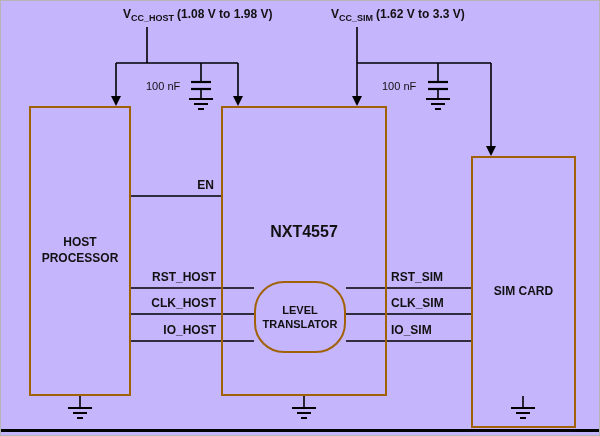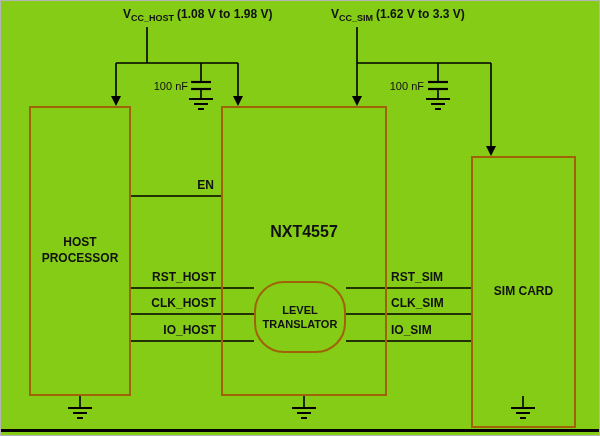--- a/index.html
+++ b/index.html
@@ -1,30 +1,30 @@
 <!DOCTYPE html>
 <html><head>
 <meta charset="utf-8">
 <style>
   html,body{margin:0;padding:0;background:#fff;}
   #stage{
     position:relative;
     width:600px;height:436px;
-    background:#84cc16;
+    background:#c4b5fd;
     border:1px solid #b5b5b5;
     box-sizing:border-box;
     font-family:"Liberation Sans", sans-serif;
     color:#111;
     overflow:hidden;
   }
   svg{position:absolute;top:0;left:0;}
   .lbl{position:absolute;font-weight:bold;font-size:12px;line-height:1.2;white-space:nowrap;}
   .vcc sub{font-size:9px;font-weight:bold;}
   .vcc .range{margin-left:3px;}
-  .caplbl{position:absolute;font-size:11px;font-weight:normal;text-align:right;white-space:nowrap;}
+  .caplbl{position:absolute;font-size:11px;font-weight:normal;text-align:left;white-space:nowrap;}
   .box{
     position:absolute;border:2px solid #a16207;background:transparent;
     box-sizing:border-box;
     display:flex;align-items:center;justify-content:center;
     text-align:center;font-weight:bold;font-size:12px;line-height:1.3;
   }
   .innerbox{border-width:2px;font-size:11px;border-radius:30px;}
   .chiplabel{position:absolute;text-align:center;font-weight:bold;font-size:16px;}
   .sig-left{text-align:right;width:95px;}
   .sig-right{text-align:center;}

